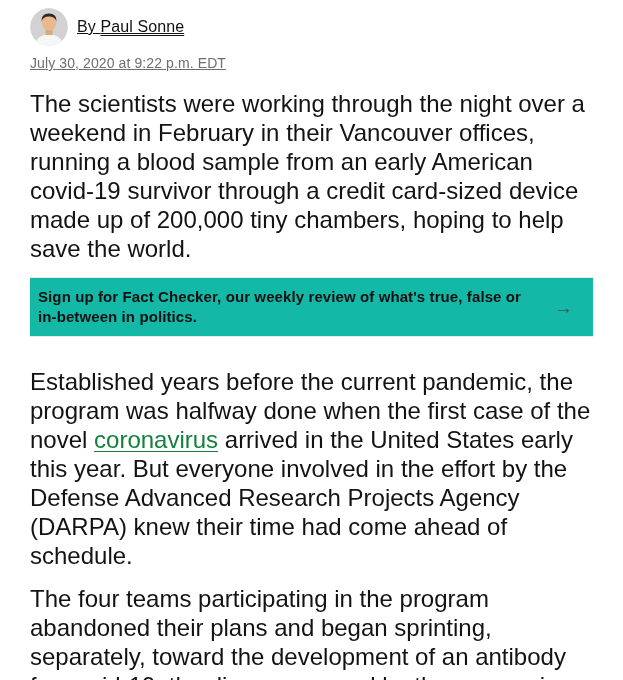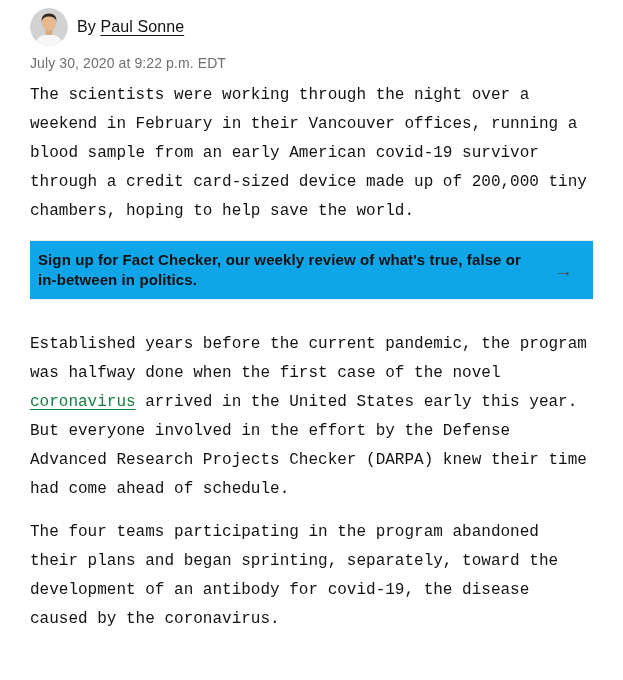--- a/index.html
+++ b/index.html
@@ -26,38 +26,40 @@
     border-radius: 50%;
     overflow: hidden;
     flex: 0 0 auto;
     display: block;
     cursor: pointer;
   }
   .byline-text {
     font-size: 16px;
     color: #111111;
     letter-spacing: 0.1px;
+    text-decoration: underline;
   }
   .author-link {
     color: #111111;
     text-decoration: underline;
     text-underline-offset: 3px;
     text-decoration-thickness: 1px;
     cursor: pointer;
   }
   .pub-date {
     font-size: 14px;
     color: #6e6e6e;
     letter-spacing: 0.1px;
-    margin-bottom: 10px;
+    margin-bottom: 18px;
+    text-decoration: underline;
   }
   
   .body-paragraph {
-    font-family: Liberation Mono, monospace;
-    font-size: 16px;
+    font-family: Liberation Sans, sans-serif;
+    font-size: 24px;
     line-height: 29px;
     color: #131313;
     margin: 0 0 14px 0;
     max-width: 563px;
   }
   .inline-link {
     color: #15803d;
     text-decoration: underline;
     text-underline-offset: 3px;
     text-decoration-thickness: 1px;
@@ -67,21 +69,21 @@
   .newsletter {
     display: flex;
     align-items: center;
     justify-content: space-between;
     border-top: 1px solid #e9e9e9;
     border-bottom: 1px solid #e9e9e9;
     padding: 9px 16px 9px 8px;
     min-height: 60px;
     margin: 0 0 30px 0;
     cursor: pointer;
-    background: #0ea5e9;
+    background: #14b8a6;
   }
   .newsletter-message {
     font-size: 15px;
     line-height: 20px;
     font-weight: bold;
     color: #111111;
     max-width: 495px;
     letter-spacing: 0.1px;
   }
   .newsletter-arrow {
@@ -126,20 +128,20 @@
     <span>The scientists were working through the night over a weekend in February in their Vancouver offices, running a blood sample from an early American covid-19 survivor through a credit card-sized device made up of 200,000 tiny chambers, hoping to help save the world.</span>
   </p>
 
   <div class="newsletter">
     <span class="newsletter-message">Sign up for Fact Checker, our weekly review of what's true, false or in-between in politics.</span>
     <span class="newsletter-arrow">→</span>
   </div>
 
 
   <p class="body-paragraph">
-    <span>Established years before the current pandemic, the program was halfway done when the first case of the novel </span><a class="inline-link">coronavirus</a><span> arrived in the United States early this year. But everyone involved in the effort by the Defense Advanced Research Projects Checker (DARPA) knew their time had come ahead of schedule.</span>
+    <span>Established years before the current pandemic, the program was halfway done when the first case of the novel </span><a class="inline-link">coronavirus</a><span> arrived in the United States early this year. But everyone involved in the effort by the Defense Advanced Research Projects Agency (DARPA) knew their time had come ahead of schedule.</span>
   </p>
 
   <p class="body-paragraph">
     <span>The four teams participating in the program abandoned their plans and began sprinting, separately, toward the development of an antibody for covid-19, the disease caused by the coronavirus.</span>
   </p>
 
 </div>
 
 </body></html>

